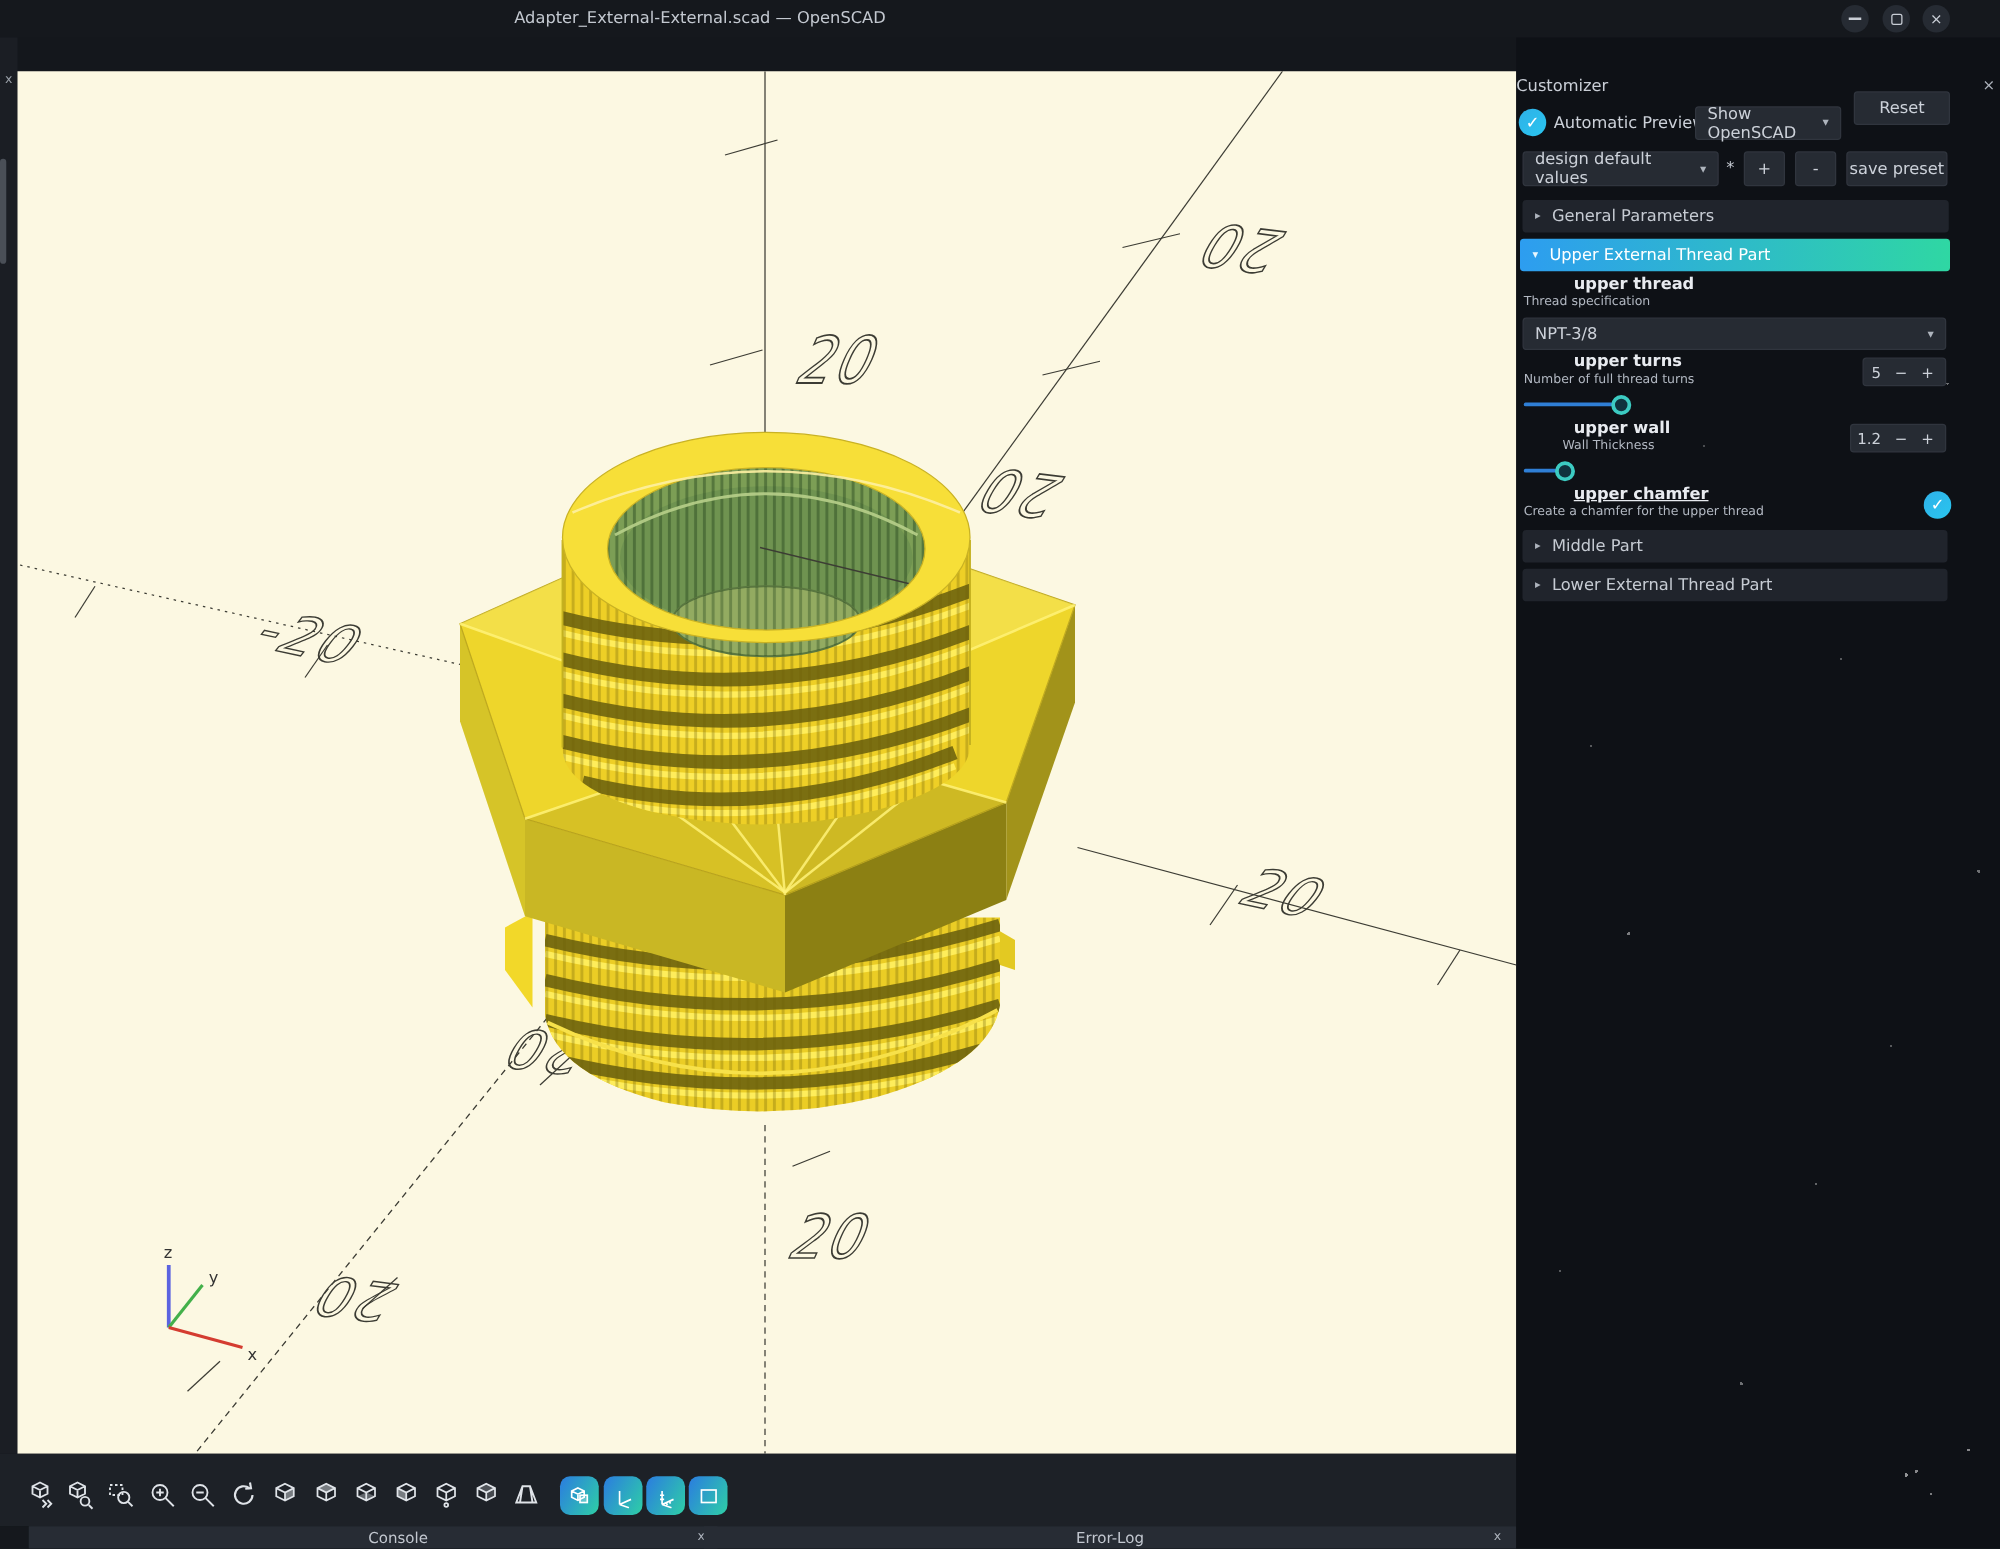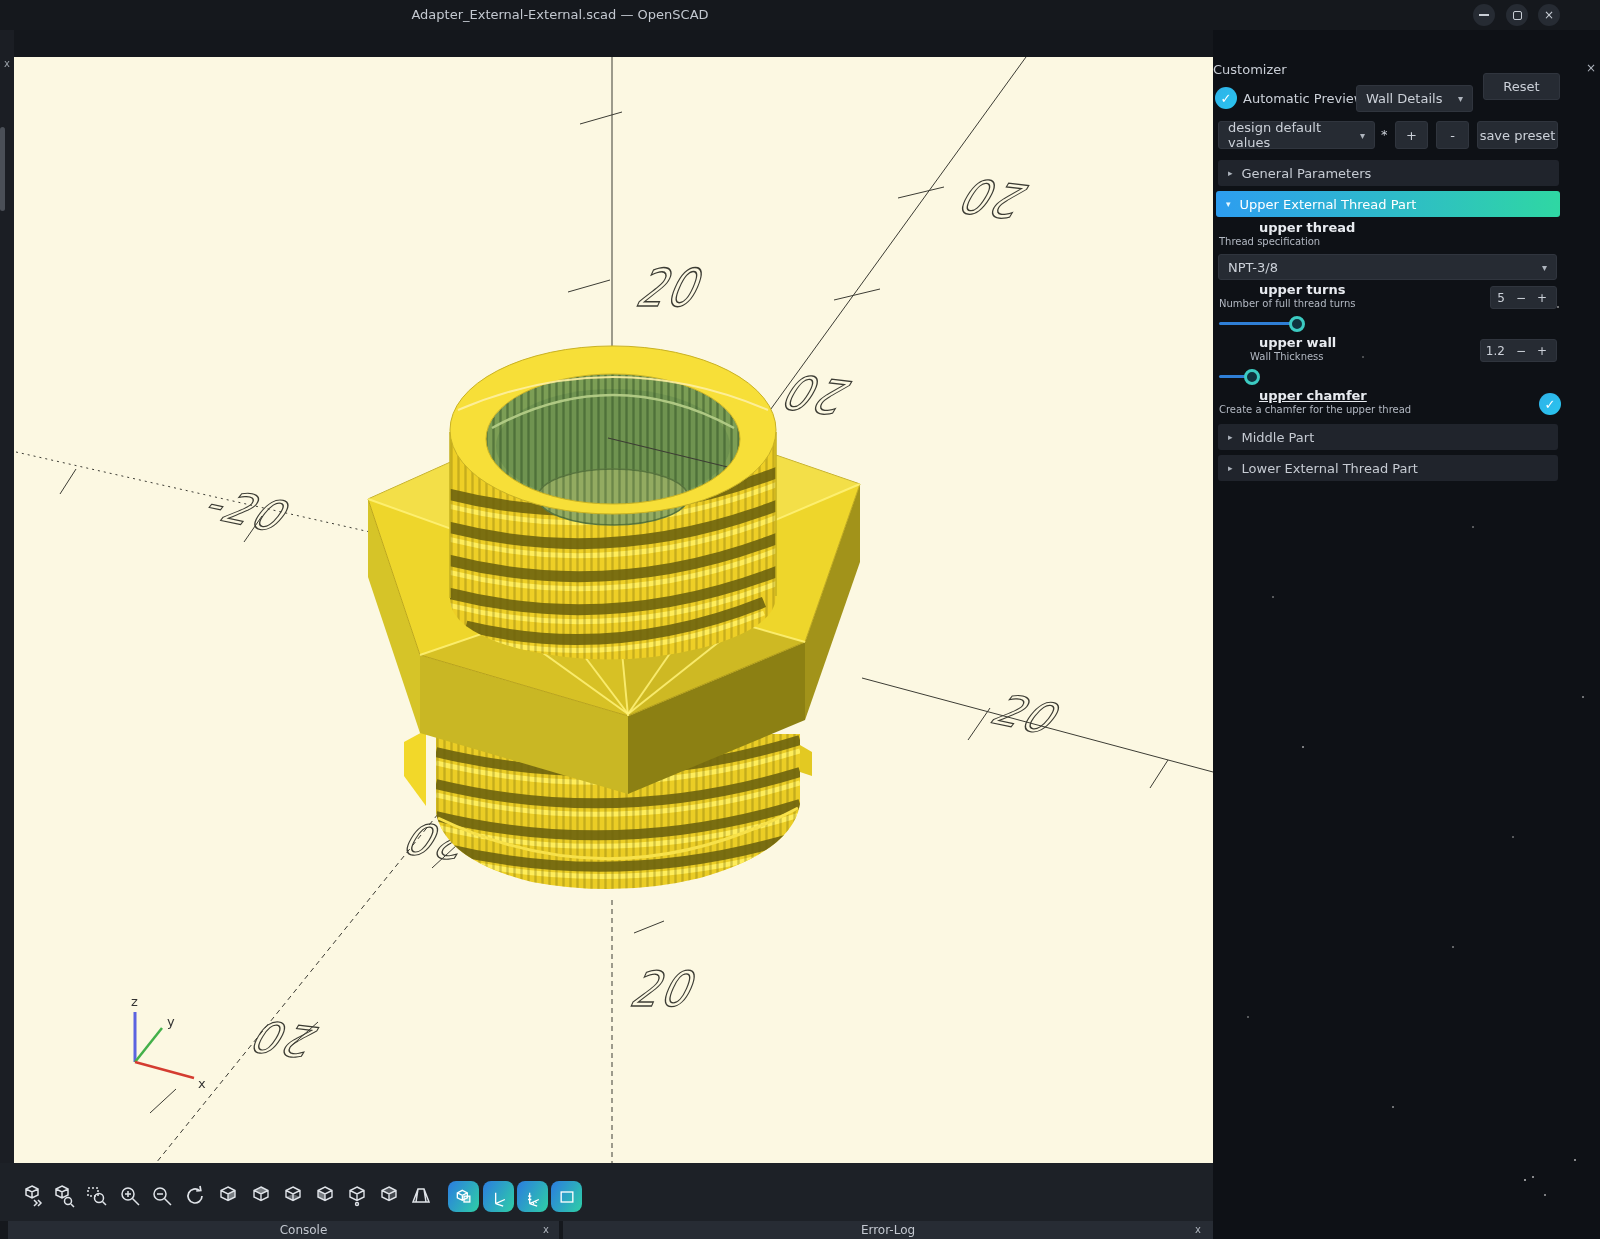--- a/index.html
+++ b/index.html
@@ -328,41 +328,41 @@
         </svg>
     </div>
     <div class="abs tbtn" style="left:551px">
       <svg width="20" height="20" viewBox="0 0 24 24" fill="none" stroke="#fff" stroke-width="1.6">
           <rect x="5" y="6" width="14" height="12"></rect>
         </svg>
     </div>
   </div>
 
   <div class="abs tabbar">
-    <div class="abs tabsec" style="left:8px;width:551px;padding-left:40px;">
+    <div class="abs tabsec" style="left:23px;width:551px;padding-left:40px;">
       <span>Console</span>
       <span class="abs tabx" style="left:531px;">x</span>
     </div>
     <div class="abs tabsec" style="left:563px;width:650px;">
       <span>Error-Log</span>
       <span class="abs tabx" style="left:628px;">x</span>
     </div>
   </div>
 
   <div class="abs sidepanel">
     <div class="abs cust">
       <div class="abs custtitle">Customizer</div>
       <div class="abs custx">×</div>
 
       <div class="abs checkc" style="left:2px;top:30px;">
         <span>✓</span>
       </div>
       <div class="abs chklabel" style="left:30px;top:28px;">Automatic Preview</div>
       <div class="abs combo" style="left:143px;top:28px;width:117px;height:27px;">
-        <span>Wall Details</span>
+        <span>Show OpenSCAD</span>
         <span class="caret">▾</span>
       </div>
       <div class="abs btn" style="left:270px;top:16px;width:77px;height:27px;">
         <span>Reset</span>
       </div>
 
       <div class="abs combo" style="left:5px;top:64px;width:157px;height:28px;">
         <span>design default values</span>
         <span class="caret">▾</span>
       </div>

